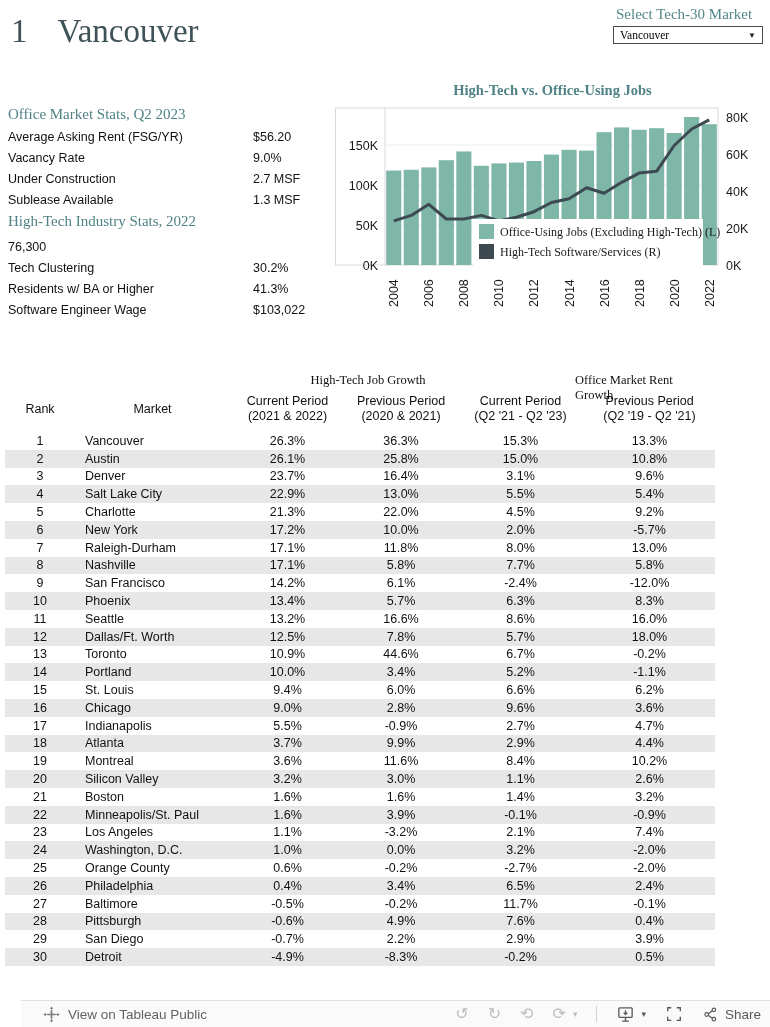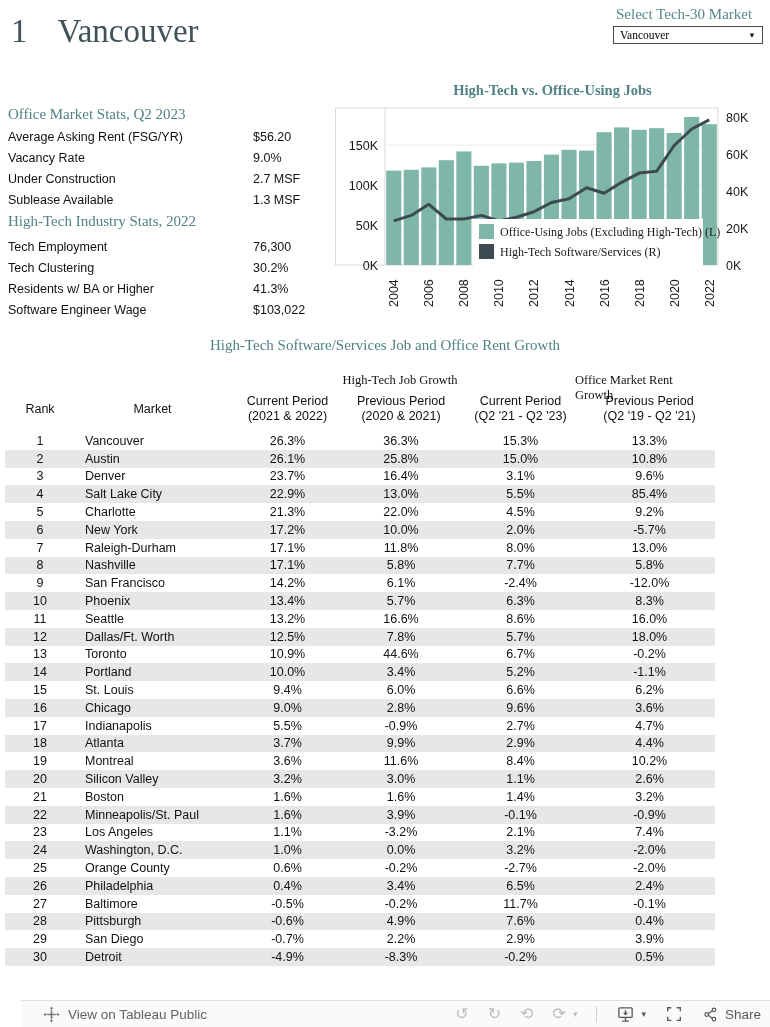--- a/index.html
+++ b/index.html
@@ -103,21 +103,20 @@
       <div class="stat-row stripe">
         <span class="lbl">Sublease Available</span>
         <span class="val">1.3 MSF</span>
       </div>
     </div>
 
   <div class="stat-head" style="top:213px;">High-Tech Industry Stats, 2022</div>
   <div class="stat-rows" style="top:236px;">
 
       <div class="stat-row">
-        <span class="lbl">Tech Employment</span>
         <span class="val">76,300</span>
       </div>
 
       <div class="stat-row stripe">
         <span class="lbl">Tech Clustering</span>
         <span class="val">30.2%</span>
       </div>
 
       <div class="stat-row">
         <span class="lbl">Residents w/ BA or Higher</span>
@@ -178,22 +177,21 @@
       <text x="378.7368421052632" y="207" class="tick" transform="rotate(-90 378.7368421052632 207)">2022</text>
       <g>
         <rect x="138" y="119" width="230" height="47" fill="#ffffff"></rect>
         <rect x="144" y="124" width="15" height="15" fill="#7eb6a8"></rect>
         <text x="165" y="136" class="legend-text">Office-Using Jobs (Excluding High-Tech) (L)</text>
         <rect x="144" y="144" width="15" height="15" fill="#3d4a52"></rect>
         <text x="165" y="156" class="legend-text">High-Tech Software/Services (R)</text>
       </g>
     </svg>
 
-  <div class="table-title">High-Tech Software/Services Job and Office Rent Growth</div>
-  <div class="grp-head" style="left:400px;">High-Tech Job Growth</div>
+  <div class="grp-head" style="left:368px;">High-Tech Job Growth</div>
   <div class="grp-head" style="left:640px;">Office Market Rent Growth</div>
 
   <div class="thead">
     <div>Rank</div>
     <div class="market-h">Market</div>
     <div>Current Period
 (2021 &amp; 2022)</div>
     <div>Previous Period
 (2020 &amp; 2021)</div>
     <div>Current Period
@@ -230,21 +228,21 @@
         <span class="c-num">3.1%</span>
         <span class="c-num">9.6%</span>
       </div>
 
       <div class="trow stripe">
         <span class="c-rank">4</span>
         <span class="c-mkt">Salt Lake City</span>
         <span class="c-num">22.9%</span>
         <span class="c-num">13.0%</span>
         <span class="c-num">5.5%</span>
-        <span class="c-num">85.4%</span>
+        <span class="c-num">5.4%</span>
       </div>
 
       <div class="trow">
         <span class="c-rank">5</span>
         <span class="c-mkt">Charlotte</span>
         <span class="c-num">21.3%</span>
         <span class="c-num">22.0%</span>
         <span class="c-num">4.5%</span>
         <span class="c-num">9.2%</span>
       </div>

